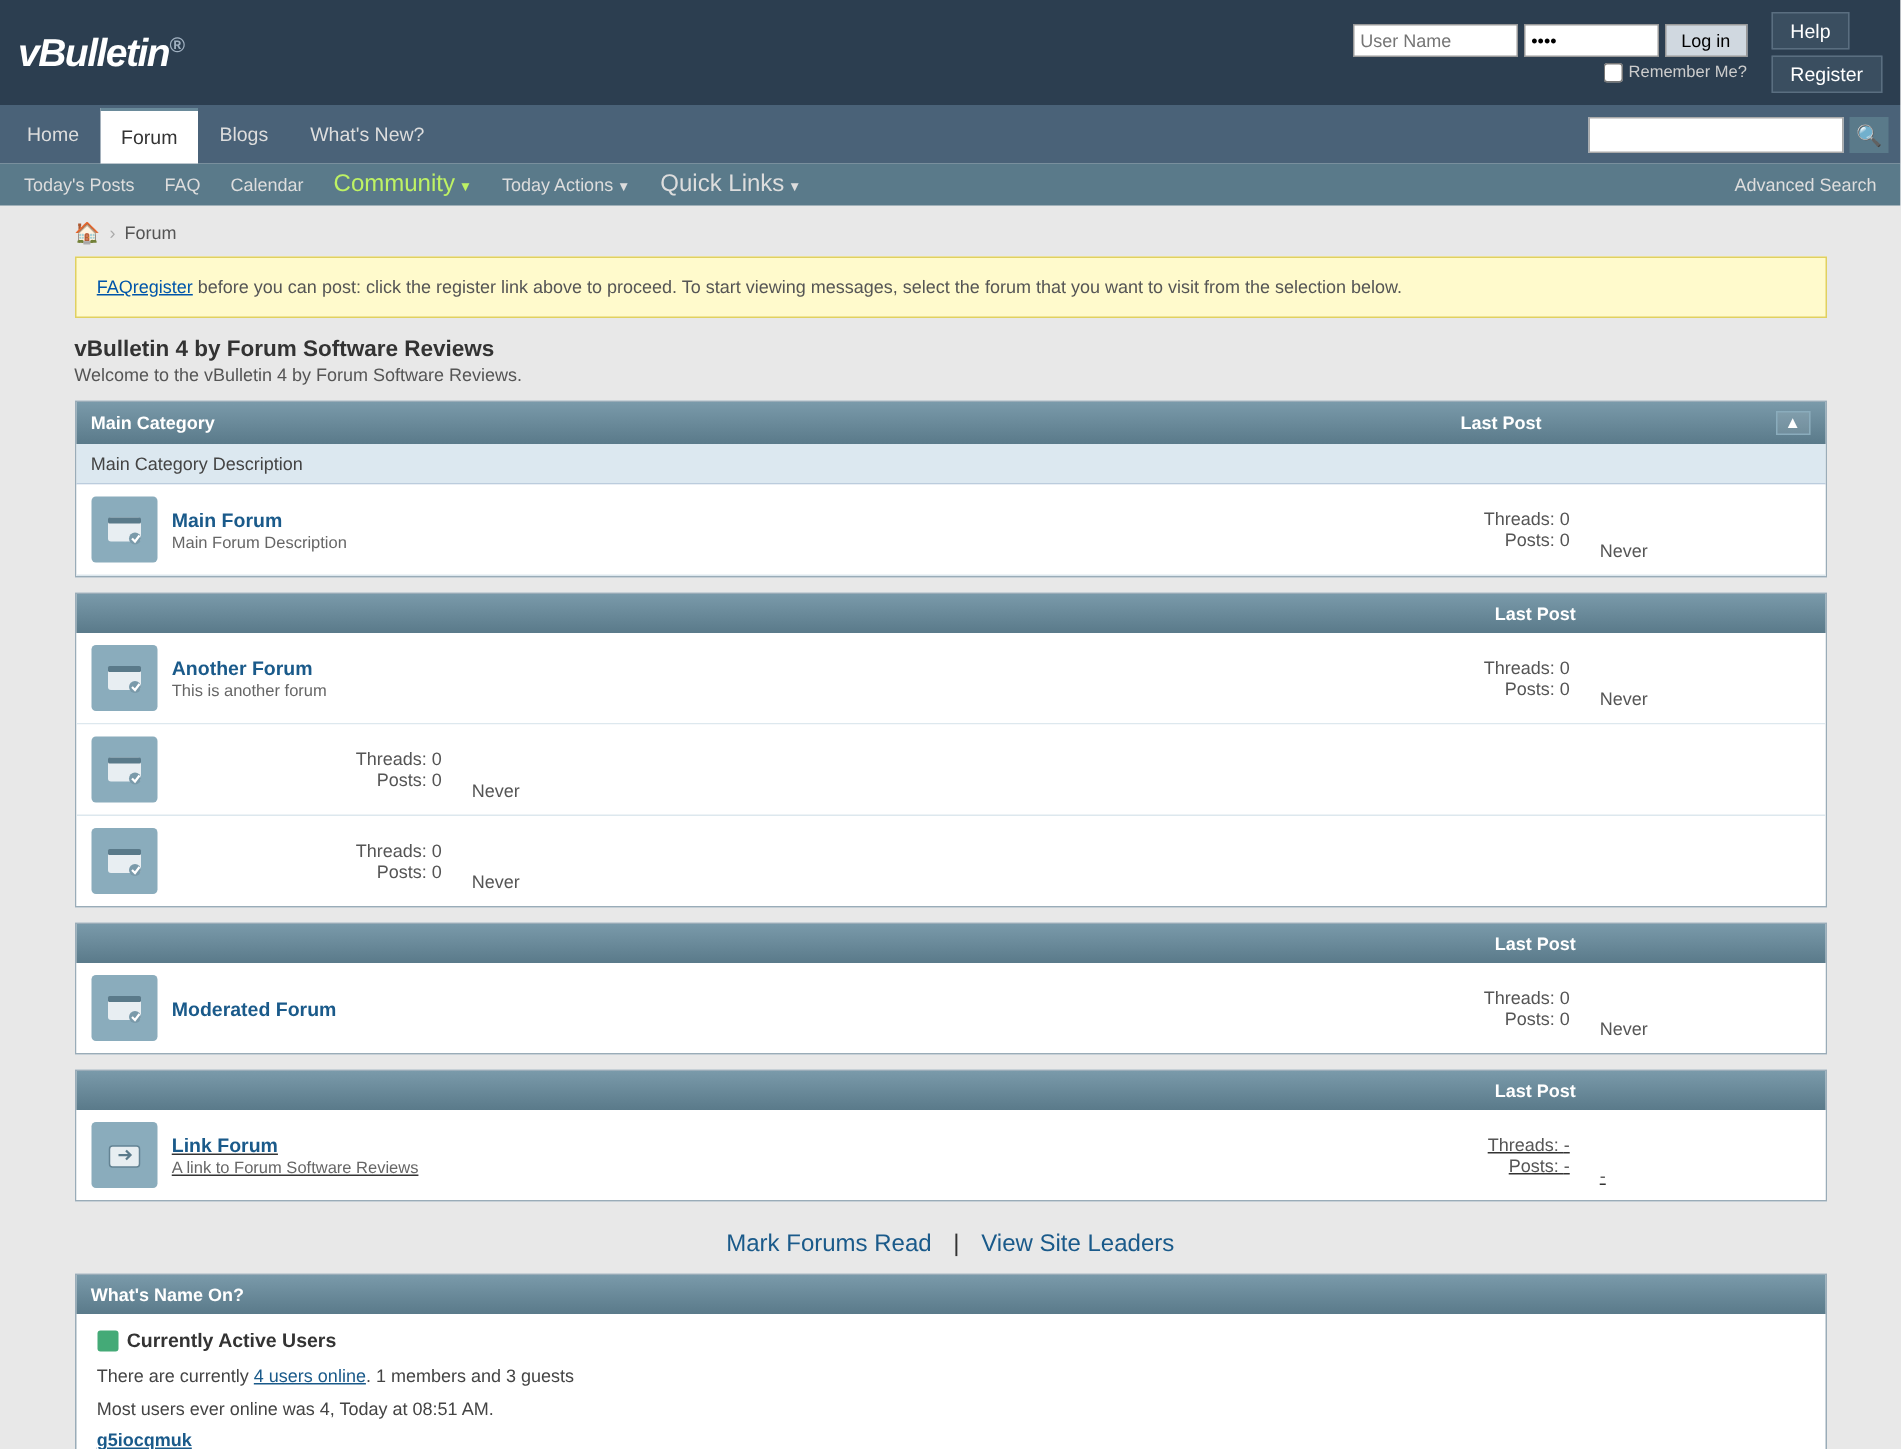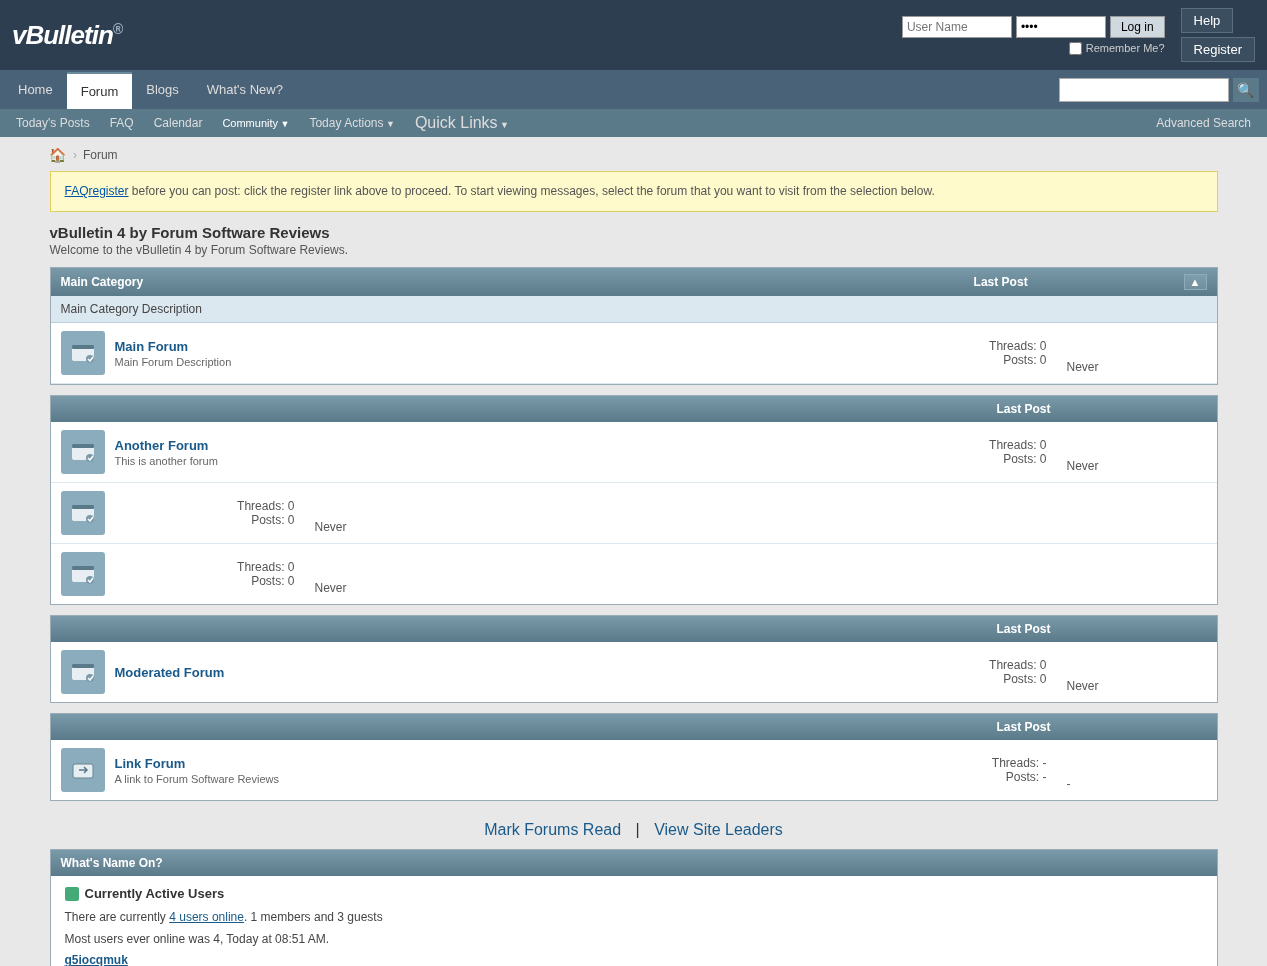--- a/index.html
+++ b/index.html
@@ -109,21 +109,21 @@
   <div style="display:flex;align-items:center;gap:4px;padding:6px 4px;">
     <input type="text" style="height: 24px; width: 170px; padding: 2px 6px; border: 1px solid rgb(170, 170, 170); font-size: 12px;">
     <button style="background:#5a7a8a;border:none;color:#fff;height:24px;width:26px;cursor:pointer;font-size:14px;display:flex;align-items:center;justify-content:center;">🔍</button>
   </div>
 </div>
 
 <div id="subnav" style="background:#5a7a8a;display:flex;align-items:center;padding:0 8px;">
   <a class="subnav-item" href="#" style="color:#ddd;padding:5px 8px;font-size:12px;text-decoration:none;">Today's Posts</a>
   <a class="subnav-item" href="#" style="color:#ddd;padding:5px 8px;font-size:12px;text-decoration:none;">FAQ</a>
   <a class="subnav-item" href="#" style="color:#ddd;padding:5px 8px;font-size:12px;text-decoration:none;">Calendar</a>
-  <a class="subnav-item has-dropdown" href="#" style="color:#ffffff;padding:5px 8px;font-size:11px;text-decoration:none;text-align:right;">Community</a>
+  <a class="subnav-item has-dropdown" href="#" style="color:#bef264;padding:5px 8px;font-size:16px;text-decoration:none;text-align:right;">Community</a>
   <a class="subnav-item has-dropdown" href="#" style="color:#ddd;padding:5px 8px;font-size:12px;text-decoration:none;">Today Actions</a>
   <a class="subnav-item has-dropdown" href="#" style="color:#ddd;padding:5px 8px;font-size:16px;text-decoration:none;">Quick Links</a>
   <div style="flex:1;"></div>
   <a href="#" style="color:#ddd;font-size:12px;padding:5px 8px;text-decoration:none;">Advanced Search</a>
 </div>
 
 <div id="content" style="max-width:1200px;margin:0 auto;padding:10px 16px;">
 
   <div id="breadcrumb" style="display:flex;align-items:center;gap:6px;font-size:12px;color:#555;margin-bottom:8px;">
     <span style="font-size:14px;">🏠</span>
@@ -250,21 +250,21 @@
       </div>
       <div class="forum-lastpost" style="width:140px;font-size:12px;color:#555;">Never</div>
     </div>
   </div>
 
   <div class="forum-section" style="border:1px solid #9aacb8;margin-bottom:10px;background:#fff;">
     <div class="forum-header" style="background:linear-gradient(to bottom,#7a9aaa,#5a7a8a);color:#fff;display:flex;align-items:center;padding:6px 10px;font-size:12px;font-weight:bold;">
       <span style="flex:1;"></span>
       <span style="width:200px;text-align:left;margin-right:10px;">Last Post</span>
     </div>
-    <div class="forum-row" style="display:flex;align-items:center;padding:8px 10px;border-bottom:none;min-height:52px;background:#fff;">
+    <div class="forum-row" style="display:flex;align-items:center;padding:8px 10px;border-bottom:none;min-height:52px;background:#fff;text-decoration:underline;">
       <div class="forum-icon" style="width:44px;height:44px;background:#8aacbc;border-radius:3px;display:flex;align-items:center;justify-content:center;margin-right:10px;flex-shrink:0;">
         <svg viewBox="0 0 28 28" width="28" height="28">
             <rect x="4" y="8" width="20" height="14" rx="2" fill="#fff" opacity="0.8" stroke="#5a7a8a" stroke-width="1"></rect>
             <path d="M10 14 L18 14 M15 11 L18 14 L15 17" stroke="#5a7a8a" stroke-width="1.5" fill="none"></path>
           </svg>
       </div>
       <div class="forum-info" style="flex:1;">
         <a class="forum-name" href="#" style="color:#1a5a8a;font-size:13px;font-weight:bold;text-decoration:none;">Link Forum</a>
         <div class="forum-desc" style="color:#666;font-size:11px;margin-top:2px;">A link to Forum Software Reviews</div>
       </div>

